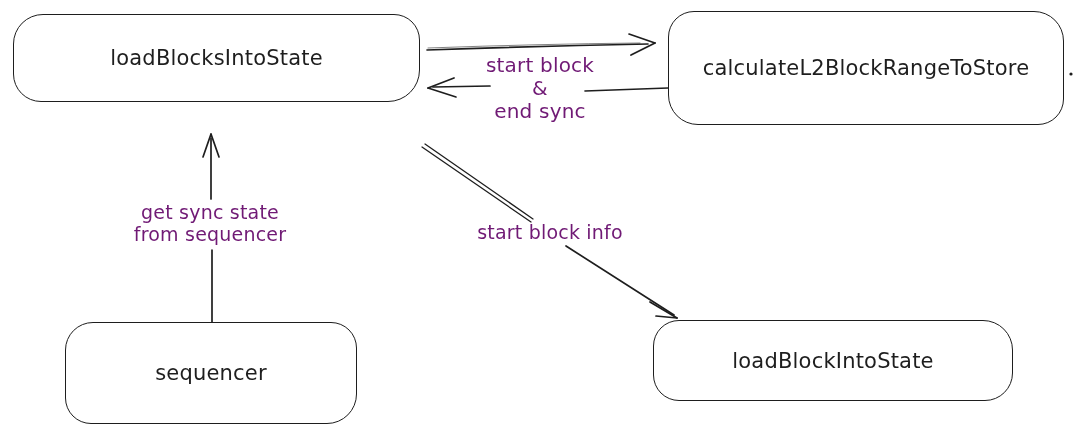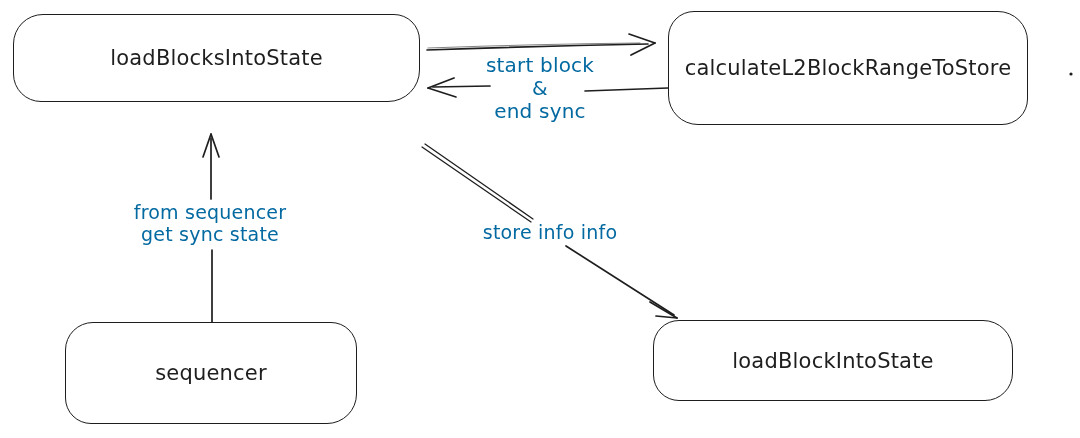--- a/index.html
+++ b/index.html
@@ -15,34 +15,34 @@
     position:absolute;
     border:1.7px solid #1e1e1e;
     background:#ffffff;
     display:flex;align-items:center;justify-content:center;
     font-size:21px;
     letter-spacing:0.2px;
     box-sizing:border-box;
   }
   .node .node-label{white-space:nowrap;}
   #node-load-blocks-into-state{left:13px;top:14px;width:407px;height:88px;border-radius:30px 26px 32px 28px;}
-  #node-calculate-range{left:668px;top:11px;width:360px;height:114px;border-radius:26px 30px 26px 30px;}
+  #node-calculate-range{left:668px;top:11px;width:396px;height:114px;border-radius:26px 30px 26px 30px;}
   #node-sequencer{left:65px;top:322px;width:292px;height:102px;border-radius:28px 26px 30px 26px;}
   #node-load-block-into-state{left:653px;top:320px;width:360px;height:81px;border-radius:26px 30px 28px 26px;}
 
   svg.edges{position:absolute;left:0;top:0;width:1080px;height:438px;pointer-events:none;}
   svg.edges path, svg.edges line{stroke:#1e1e1e;fill:none;stroke-linecap:round;}
 
   .edge-label{
     position:absolute;
     text-align:center;
     font-size:20px;
     line-height:23px;
     letter-spacing:0.2px;
-    color:#0369a1;
+    color:#701a75;
     white-space:nowrap;
   }
   #label-start-end{left:440px;top:54px;width:200px;}
   #label-get-sync{left:120px;top:201px;width:180px;font-size:19px;line-height:22px;}
   #label-store-block{left:455px;top:221px;width:190px;font-size:19px;}
 </style>
 </head>
 <body>
 
 <div class="canvas">
@@ -97,21 +97,21 @@
     <circle cx="1071" cy="74" r="1.6" fill="#1e1e1e" stroke="none"></circle>
   </svg>
 
   <div class="edge-label" id="label-start-end">
     <div>start block</div>
     <div>&amp;</div>
     <div>end sync</div>
   </div>
 
   <div class="edge-label" id="label-get-sync">
+    <div>get sync state</div>
     <div>from sequencer</div>
-    <div>get sync state</div>
   </div>
 
   <div class="edge-label" id="label-store-block">
-    <div>store info info</div>
+    <div>start block info</div>
   </div>
 
 </div>
 
 </body></html>

